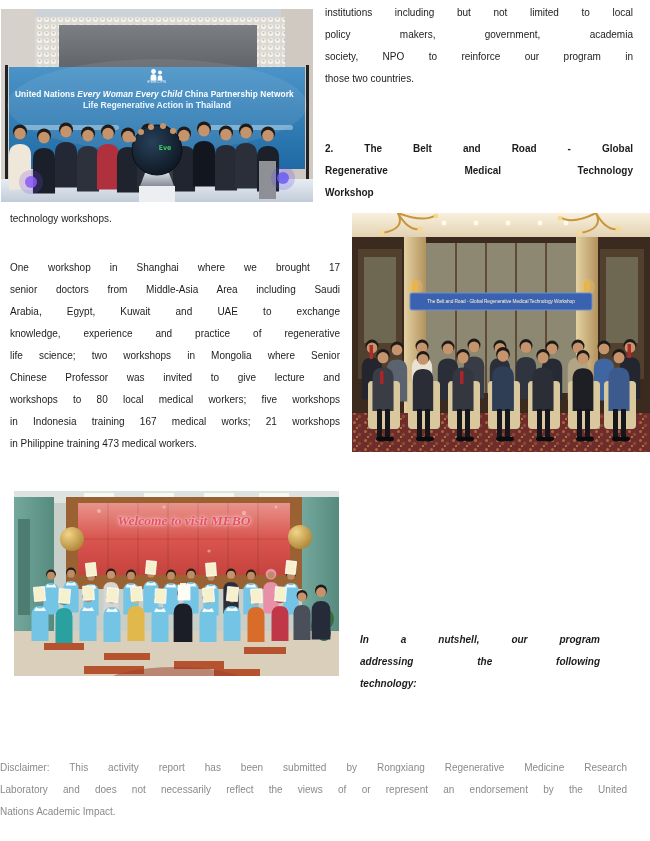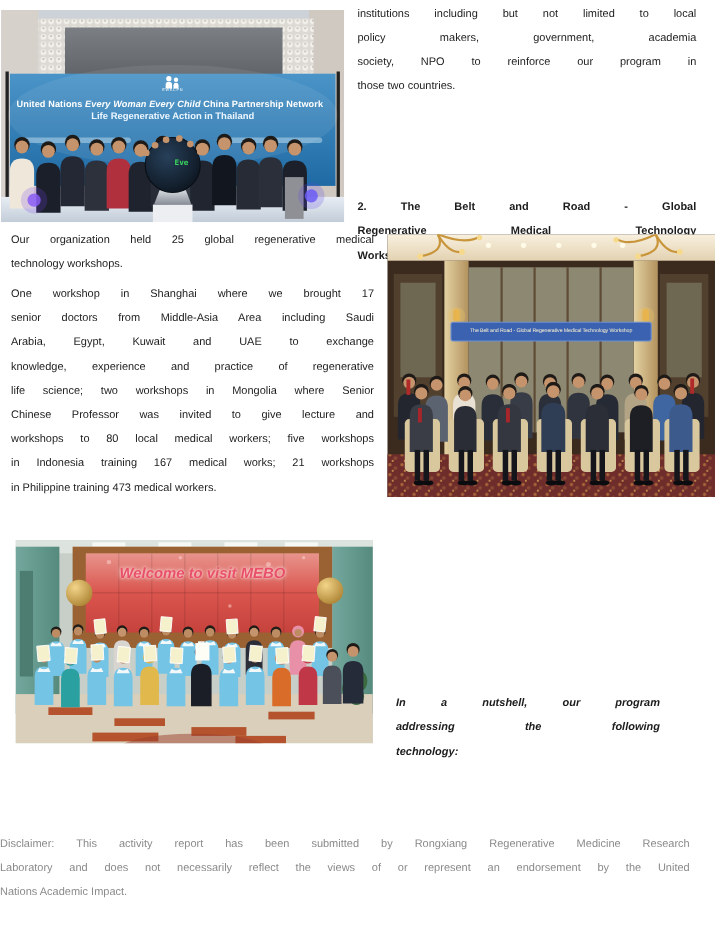--- a/index.html
+++ b/index.html
@@ -19,21 +19,21 @@
   .p1line2{left:14px;top:91px;width:284px;text-align:center;color:#eaf6ff;font-weight:700;
            font-size:8.6px;line-height:10px;}
   .p1logo{left:124px;top:70.5px;width:64px;text-align:center;color:#ffffff;font-size:3.5px;
           letter-spacing:.6px;line-height:5px;}
   .p1orb{left:144px;top:135px;width:40px;text-align:center;color:#3bd65e;font-weight:700;
          font-size:7px;line-height:8px;font-family:"DejaVu Sans Mono",monospace;}
   .p2banner{left:58px;top:84.5px;width:182px;text-align:center;color:#fdf3d2;font-size:4.8px;
             line-height:8px;letter-spacing:-.1px;white-space:nowrap;overflow:hidden;}
   .p3screen{left:64px;top:22px;width:212px;text-align:center;color:#e8506a;font-weight:700;
             font-style:italic;font-size:13.5px;line-height:16px;
-            text-shadow:0 0 2px #ffd9d4,0 0 5px rgba(255,255,255,.75);}
+            text-shadow:0 0 2px #ffd9d4,0 0 5px rgba(255,255,255,.75);font-family:Liberation Serif, serif;}
 </style>
 </head>
 <body>
 
 <svg width="0" height="0" style="position:absolute" aria-hidden="true">
   <defs>
     <symbol id="fig" viewBox="0 0 20 50">
       <circle cx="10" cy="5.4" r="5.4" fill="#1e1a17"></circle>
       <circle cx="10" cy="7" r="4.5" fill="#c6946c"></circle>
       <path d="M1.5 50 V24 q0-9 8.5-9 t8.5 9 V50 Z" fill="currentColor"></path>
@@ -54,28 +54,27 @@
 
 <div id="page">
 
   <div class="txt" style="left:325px;top:2px;width:308px;">
       <div class="jl">institutions including but not limited to local</div>
       <div class="jl">policy makers, government, academia</div>
       <div class="jl">society, NPO to reinforce our program in</div>
       <div class="jl">those two countries.</div>
     </div>
 
-  <div class="txt bold" style="left:325px;top:138px;width:308px;margin-top:40px;">
+  <div class="txt bold" style="left:325px;top:138px;width:308px;">
       <div class="jl">2. The Belt and Road - Global</div>
       <div class="jl">Regenerative Medical Technology</div>
       <div class="jl">Workshop</div>
     </div>
 
   <div class="txt" style="left:10px;top:208px;width:330px;">
-      <div class="jl">Our organization held 25 global regenerative medical</div>
       <div class="jl">technology workshops.</div>
     </div>
 
   <div class="txt" style="left:10px;top:257px;width:330px;">
       <div class="jl">One workshop in Shanghai where we brought 17</div>
       <div class="jl">senior doctors from Middle-Asia Area including Saudi</div>
       <div class="jl">Arabia, Egypt, Kuwait and UAE to exchange</div>
       <div class="jl">knowledge, experience and practice of regenerative</div>
       <div class="jl">life science; two workshops in Mongolia where Senior</div>
       <div class="jl">Chinese Professor was invited to give lecture and</div>

